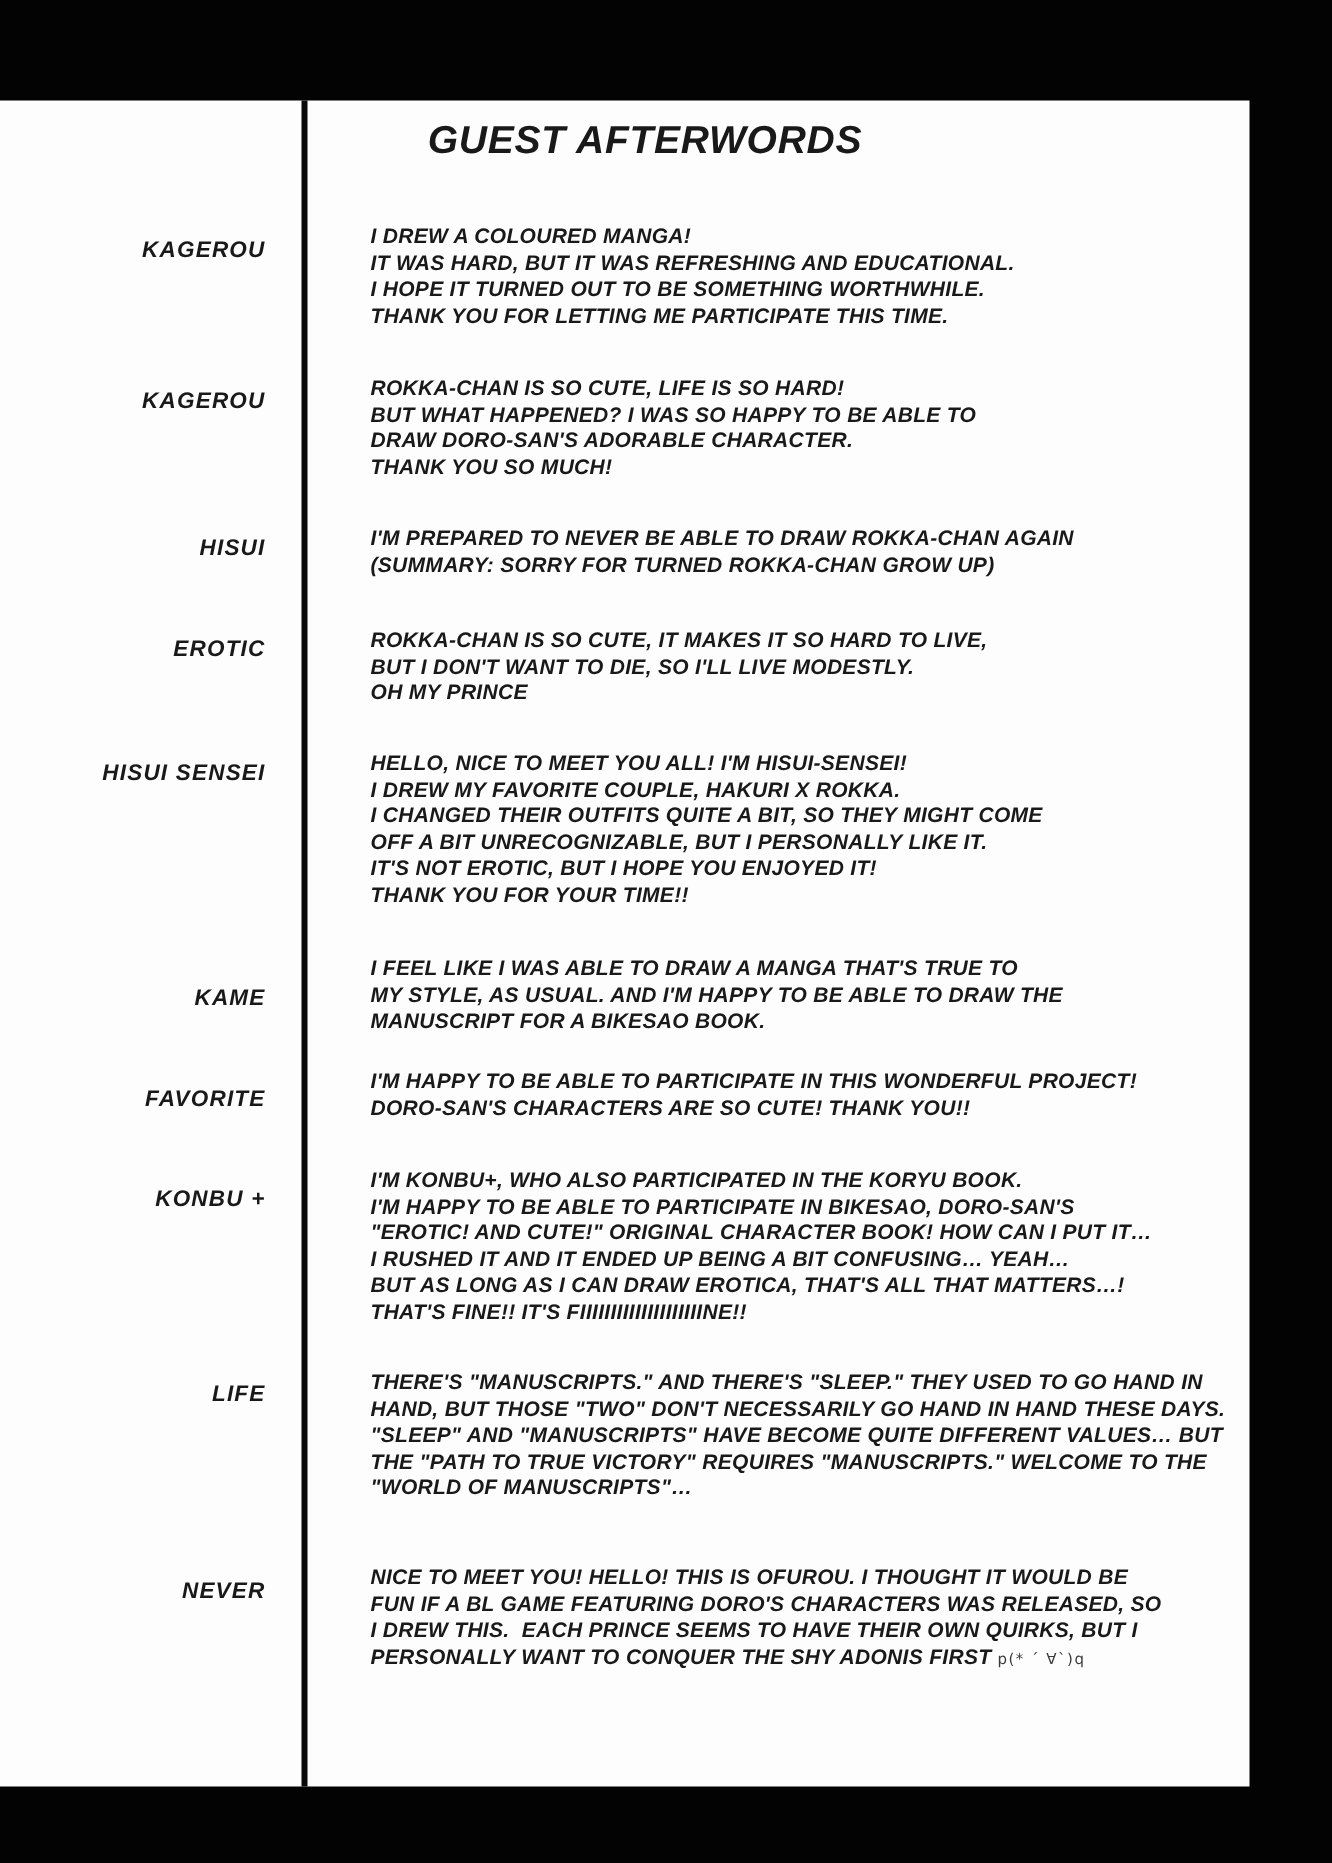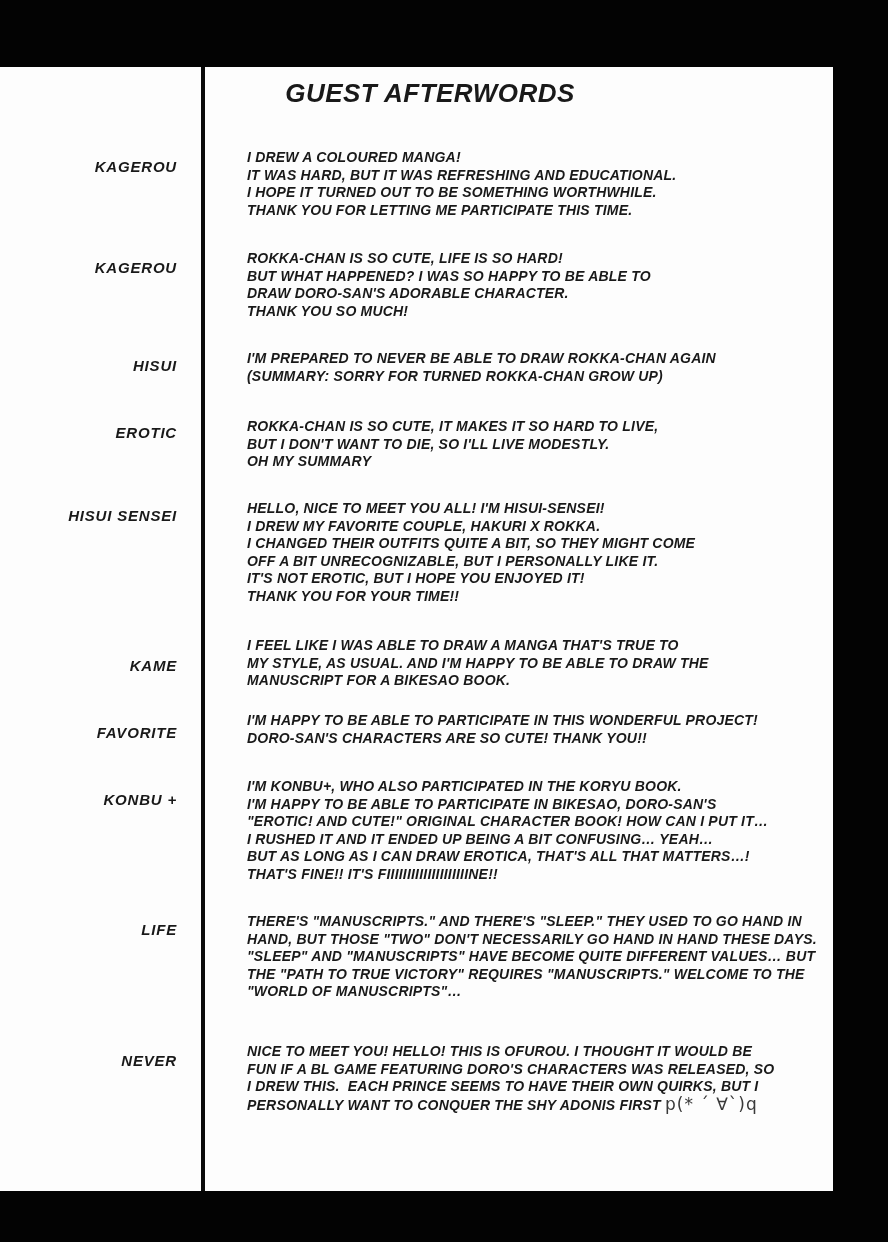--- a/index.html
+++ b/index.html
@@ -53,21 +53,21 @@
     left: 247px; top: 0;
     white-space: pre;
     font-size: 14px;
     line-height: 17.5px;
     letter-spacing: 0.2px;
   }
   .kao {
     font-family: "DejaVu Sans", sans-serif;
     font-weight: 400;
     font-style: normal;
-    font-size: 17px;
+    font-size: 10px;
     color: #3a3a3a;
     letter-spacing: 1px;
   }
 </style>
 </head>
 <body>
 
 <div class="page">
   <div class="paper"></div>
   <div class="divider"></div>
@@ -93,21 +93,21 @@
   <div class="entry" style="top:350px; --noff:7px;">
     <div class="name ink">HISUI</div>
     <div class="text ink">I'M PREPARED TO NEVER BE ABLE TO DRAW ROKKA-CHAN AGAIN
 (SUMMARY: SORRY FOR TURNED ROKKA-CHAN GROW UP)</div>
   </div>
 
   <div class="entry" style="top:418px; --noff:6px;">
     <div class="name ink">EROTIC</div>
     <div class="text ink">ROKKA-CHAN IS SO CUTE, IT MAKES IT SO HARD TO LIVE,
 BUT I DON'T WANT TO DIE, SO I'LL LIVE MODESTLY.
-OH MY SUMMARY</div>
+OH MY PRINCE</div>
   </div>
 
   <div class="entry" style="top:500px; --noff:7px;">
     <div class="name ink">HISUI SENSEI</div>
     <div class="text ink">HELLO, NICE TO MEET YOU ALL! I'M HISUI-SENSEI!
 I DREW MY FAVORITE COUPLE, HAKURI X ROKKA.
 I CHANGED THEIR OUTFITS QUITE A BIT, SO THEY MIGHT COME
 OFF A BIT UNRECOGNIZABLE, BUT I PERSONALLY LIKE IT.
 IT'S NOT EROTIC, BUT I HOPE YOU ENJOYED IT!
 THANK YOU FOR YOUR TIME!!</div>

